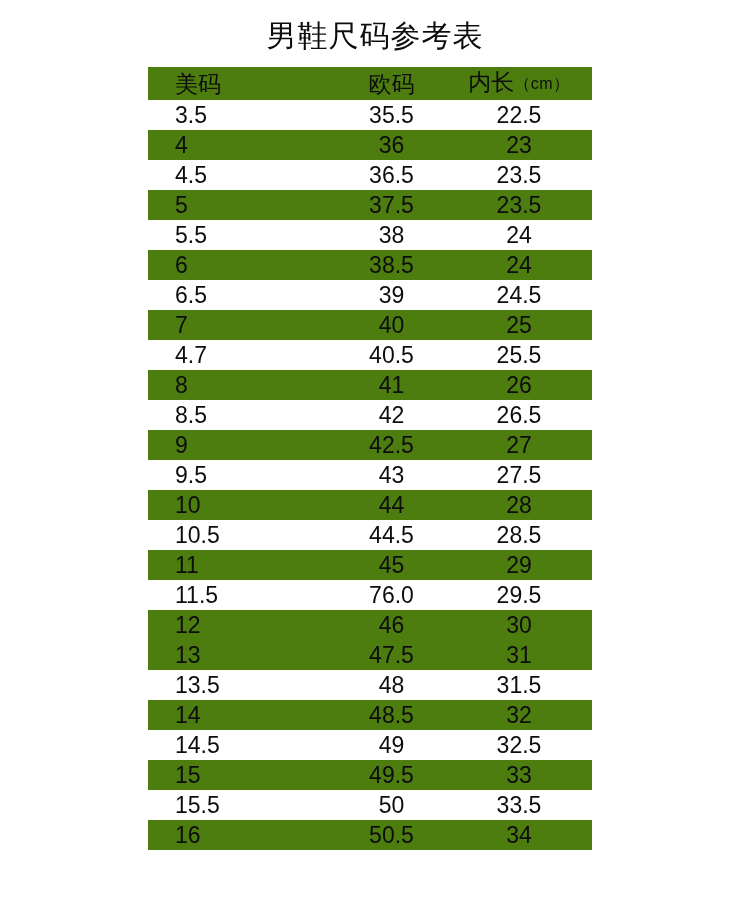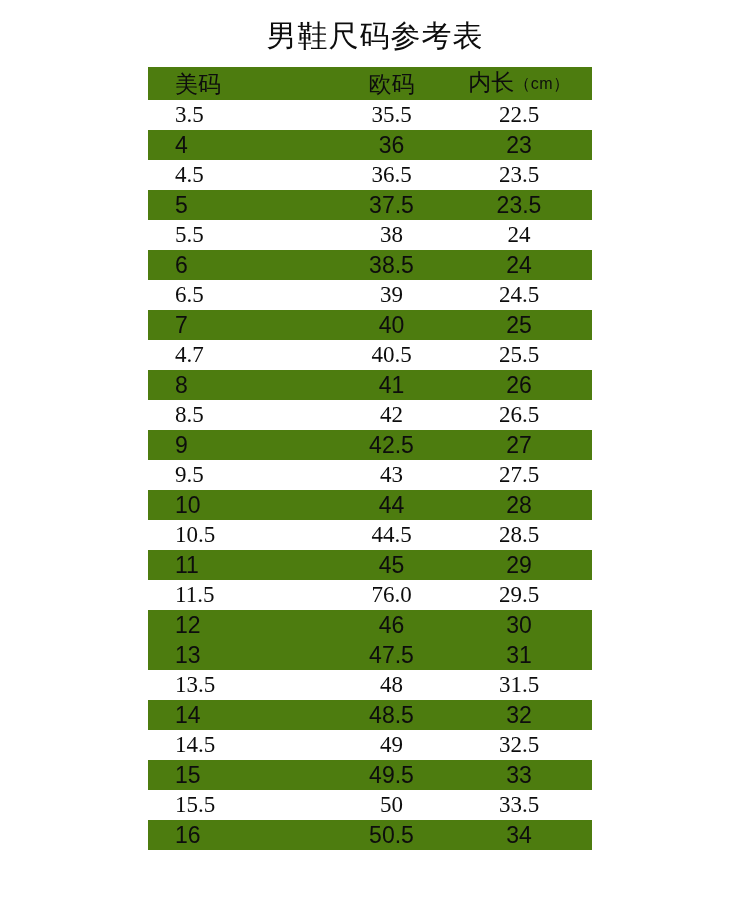--- a/index.html
+++ b/index.html
@@ -60,21 +60,21 @@
     color: #0d0d0d;
     vertical-align: middle;
     white-space: nowrap;
     overflow: visible;
   }
 
   
   tr.band-gray th,
   tr.band-gray td { background: #4d7c0f; }
   tr.band-white th,
-  tr.band-white td { background: #ffffff; font-family: Liberation Serif, serif; }
+  tr.band-white td { background: #ffffff; }
 
   
   .col-us  { text-align: left;   padding-left: 27px !important; }
   .col-eu  { text-align: center;   padding-left: 31px !important; }
   .col-len { text-align: center; padding-right: 6px !important; }
 
   
   .size-table thead th { font-weight: 400; }
 
   .unit-note {

